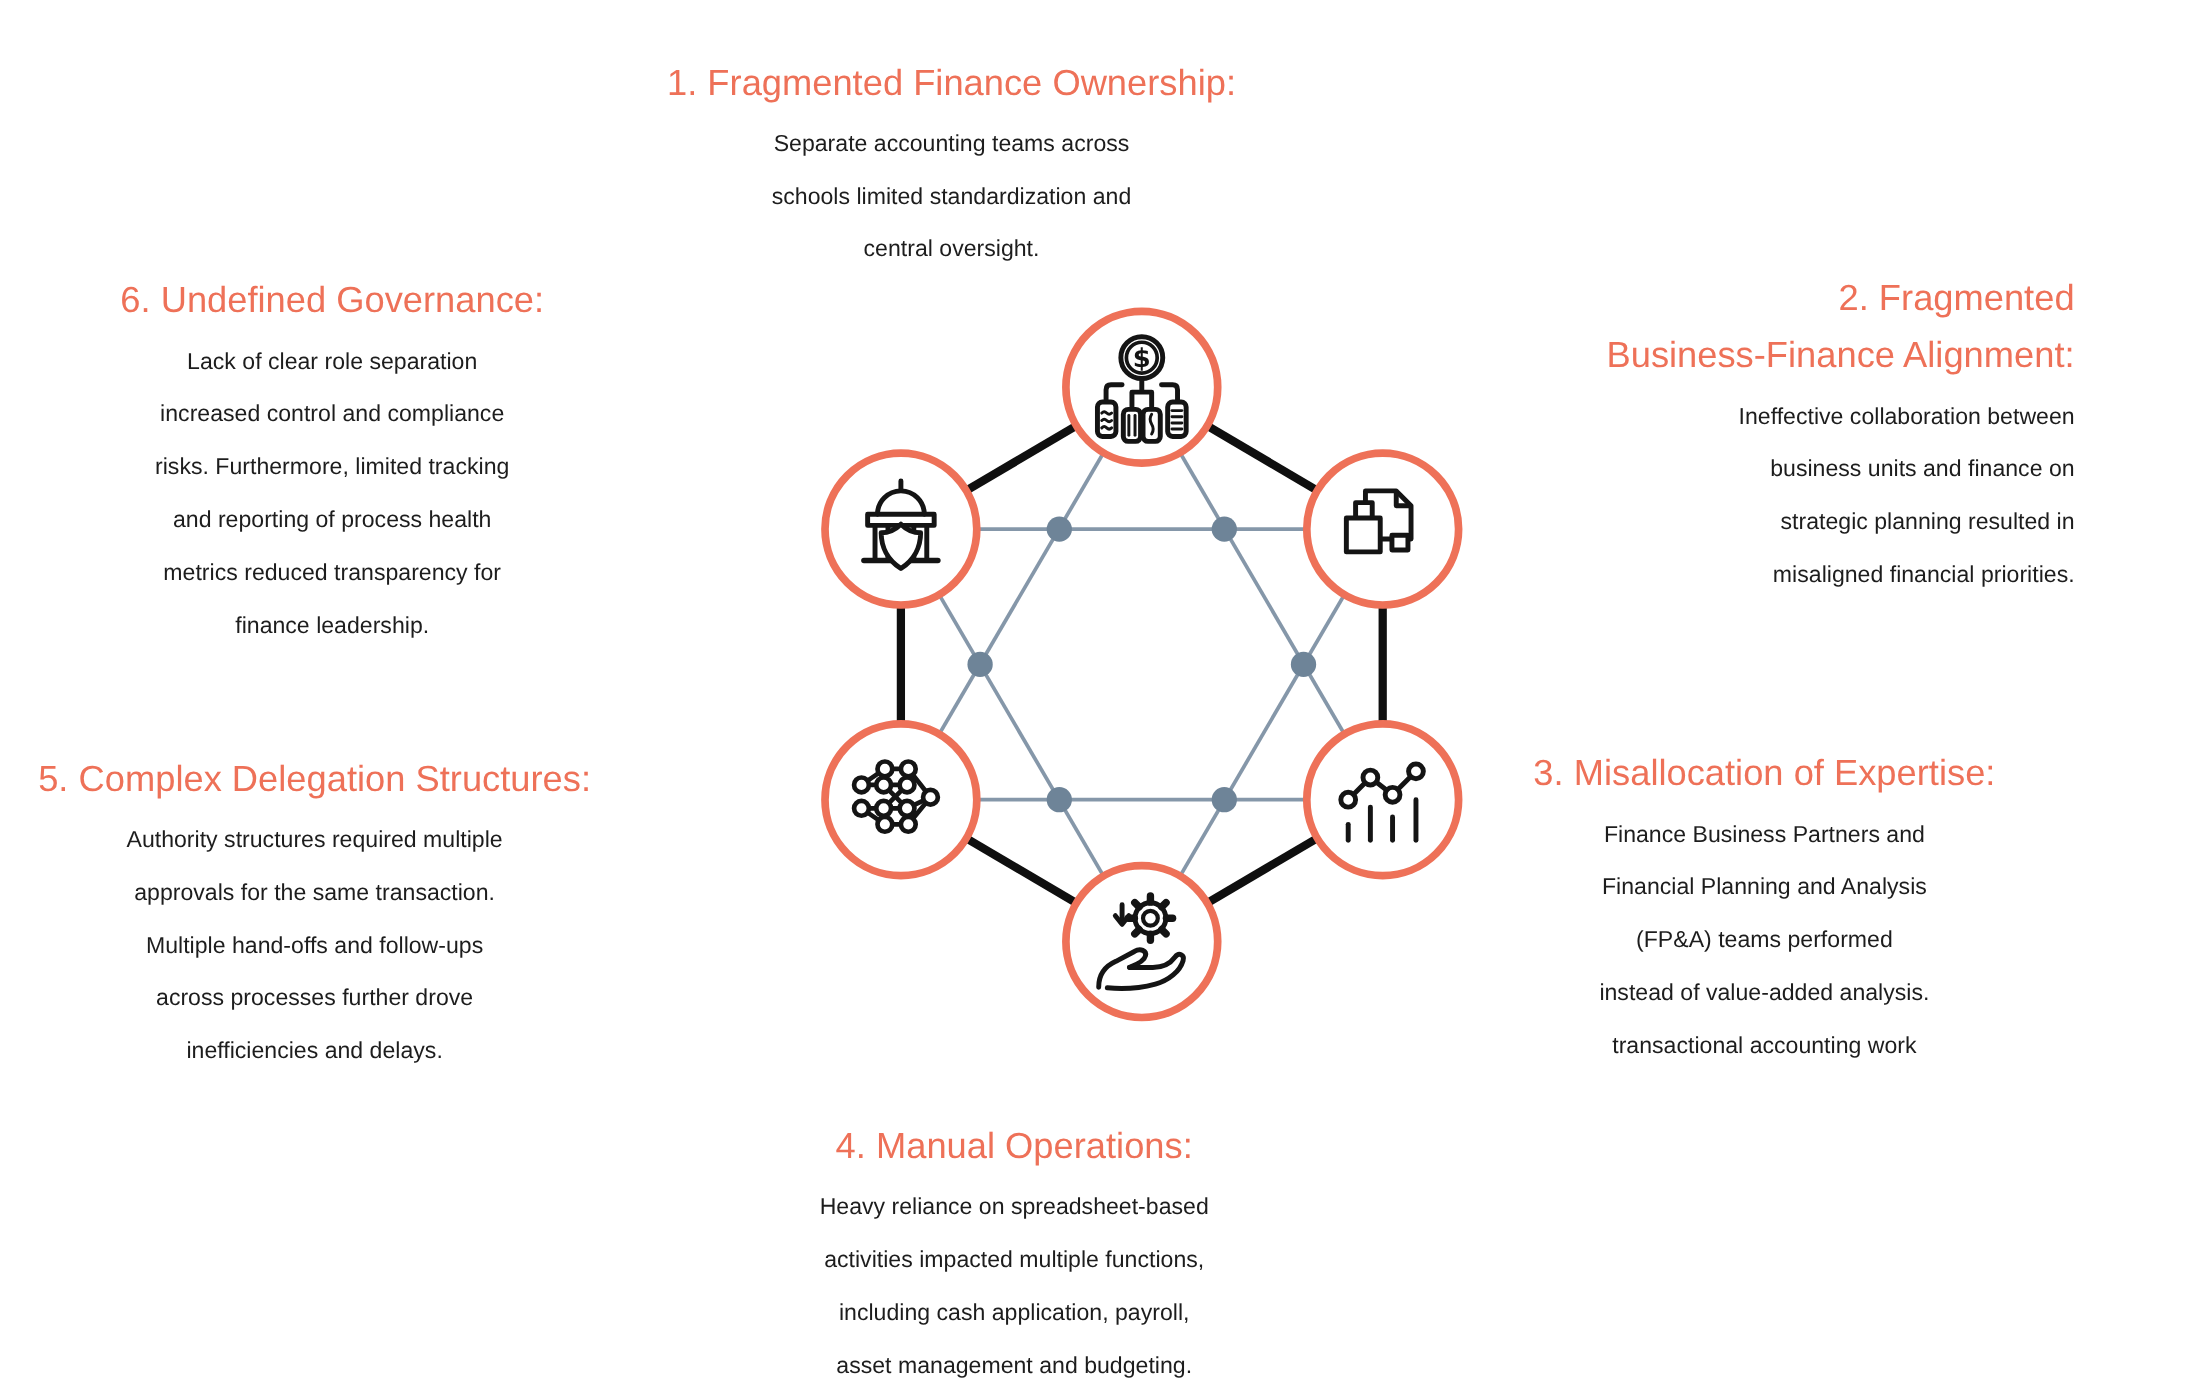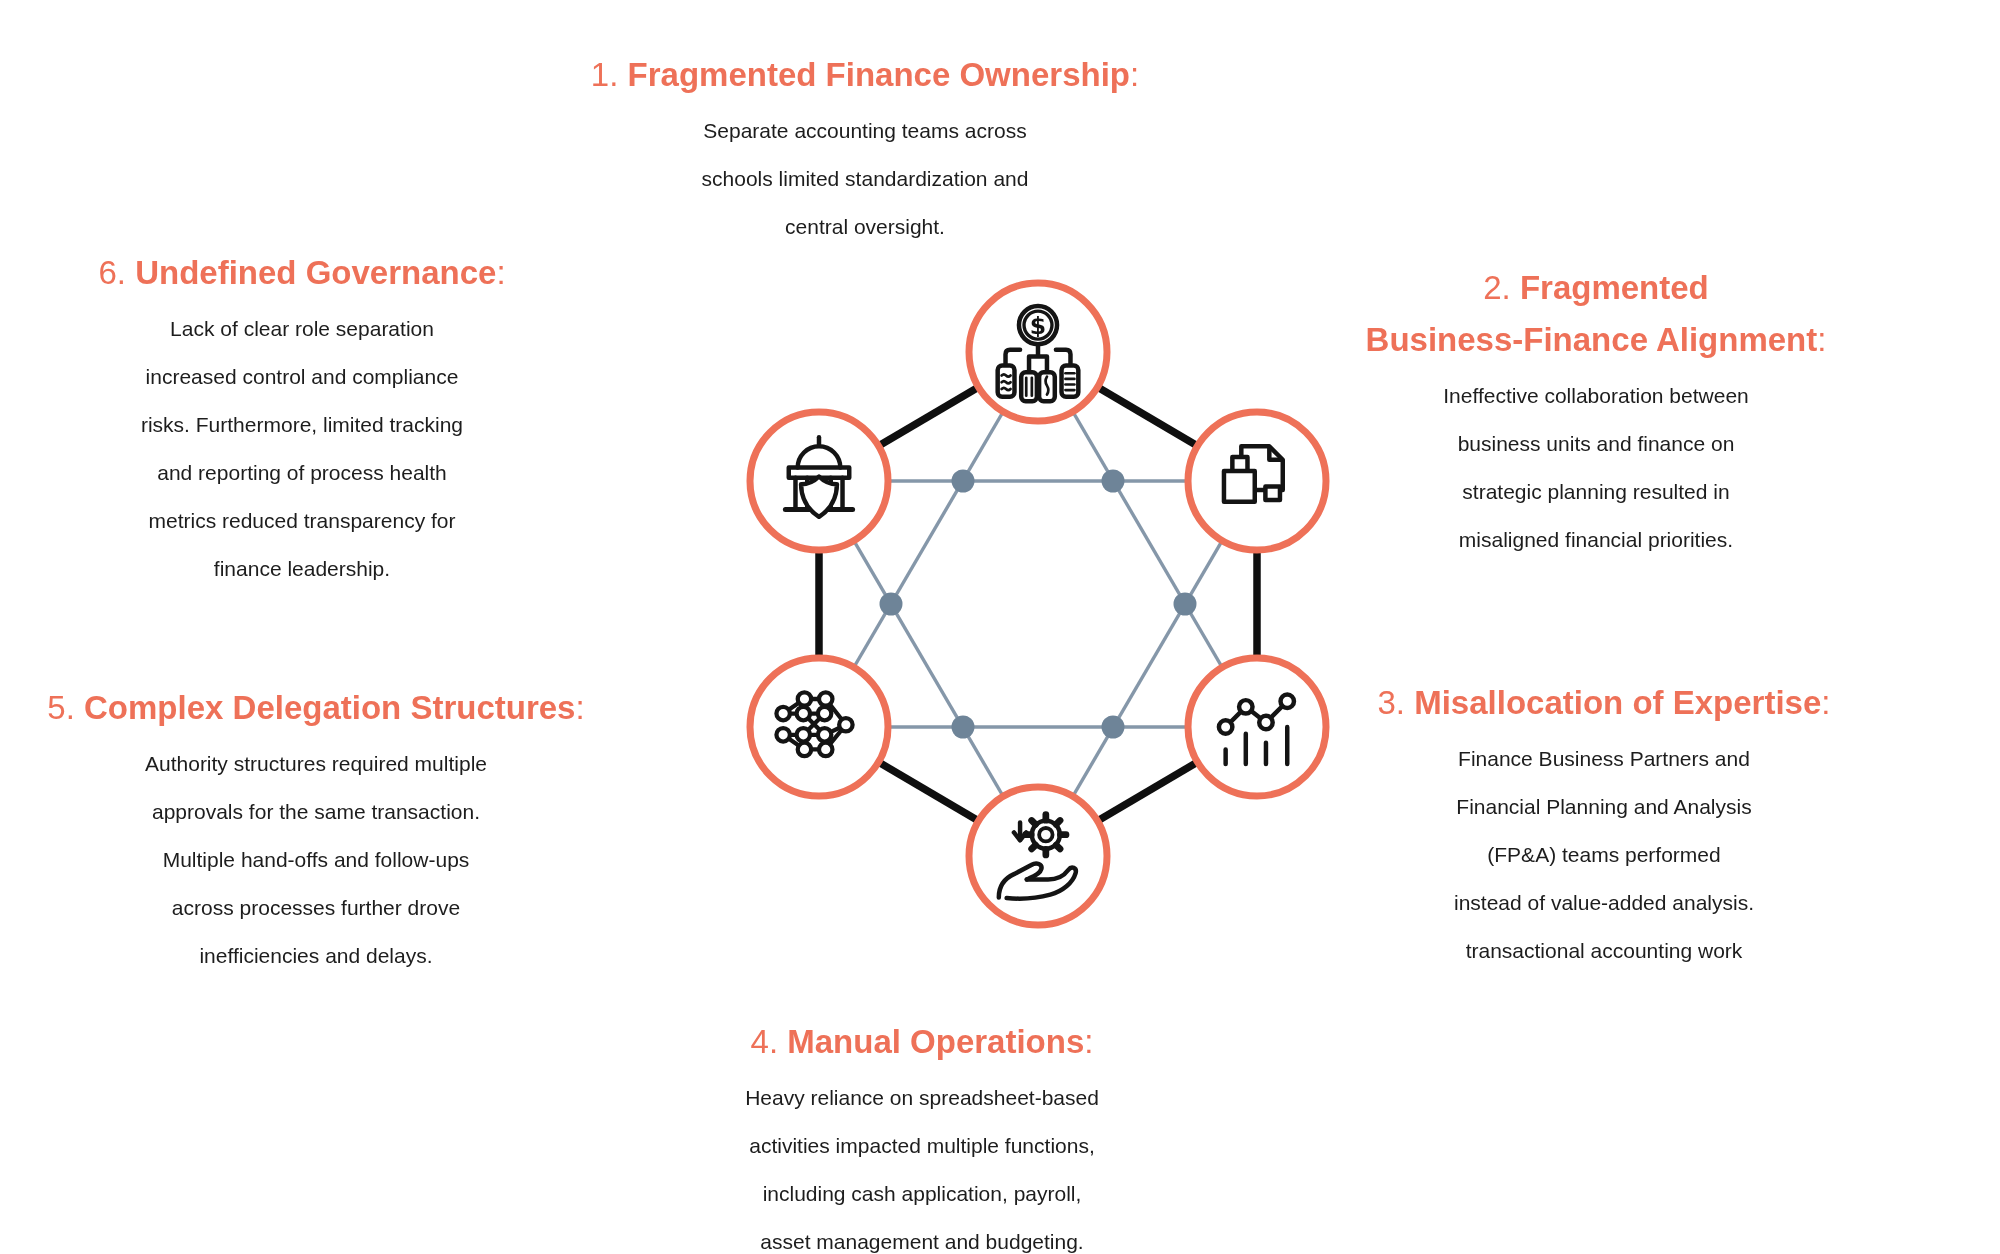--- a/index.html
+++ b/index.html
@@ -11,32 +11,32 @@
     overflow:hidden;
   }
   .challenge{position:absolute;text-align:center;}
   .challenge h2{
     margin:0 0 6px 0;
     font-size:33px;
     line-height:52px;
     font-weight:400;
     color:#EE7158;
   }
-  .challenge h2 b{font-weight:700;}
+  .challenge h2 b{font-weight:400;}
   .challenge .body{
     font-size:21px;
     line-height:48px;
     color:#1D1D1D;
   }
   
   #challenge-1{left:565px;top:49px;width:600px;}
-  #challenge-2{left:1306px;top:262px;width:580px;}
+  #challenge-2{left:1306px;top:245px;width:580px;text-align:right;}
   #challenge-3{left:1314px;top:677px;width:580px;}
   #challenge-4{left:622px;top:1016px;width:600px;}
-  #challenge-5{left:0px;top:682px;width:572px;margin-left:30px;}
+  #challenge-5{left:0px;top:682px;width:572px;}
   #challenge-6{left:12px;top:247px;width:580px;}
   #diagram-svg{position:absolute;left:0;top:0;}
 </style>
 </head>
 <body>
 
 <div id="canvas">
 
   <svg id="diagram-svg" width="2000" height="1254" viewBox="0 0 2000 1254">
 

